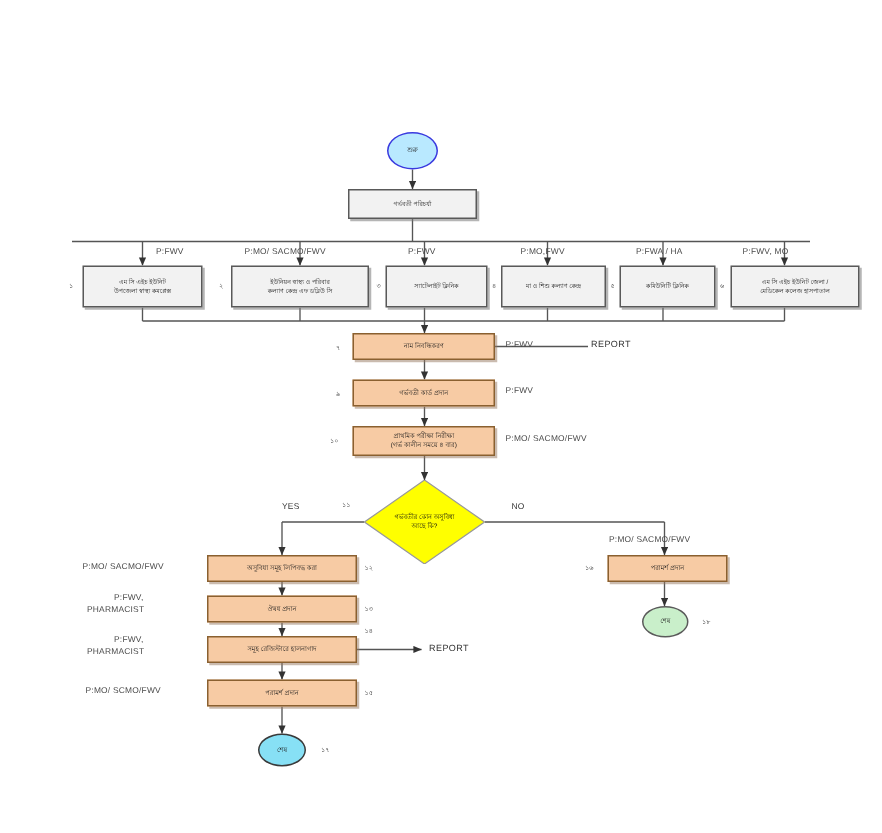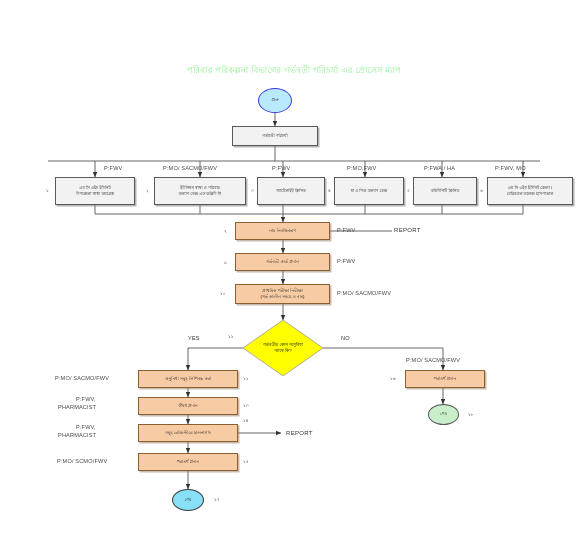--- a/index.html
+++ b/index.html
@@ -113,21 +113,20 @@
       <line x1="188" y1="415" x2="188" y2="424" marker-end="url(#ah)"></line>
       <line x1="188" y1="442" x2="188" y2="453" marker-end="url(#ah)"></line>
       <line x1="188" y1="471" x2="188" y2="489" marker-end="url(#ah)"></line>
 
       <line x1="238" y1="433" x2="281" y2="433" marker-end="url(#ah)"></line>
 
       <line x1="443" y1="388" x2="443" y2="404" marker-end="url(#ah)"></line>
     </g>
   </svg>
 
-  <div class="title">পরিবার পরিকল্পনা বিভাগের গর্ভবতী পরিচর্যা এর প্রোসেস ম্যাপ</div>
 
   <div class="node oval oval-start" style="left:258px;top:88px;width:34px;height:25px;">
     <span>শুরু</span>
   </div>
 
   <div class="node box-grey" style="left:232px;top:126px;width:86px;height:20px;">
     <span>গর্ভবতী পরিচর্যা</span>
   </div>
 
   <div class="num" style="left:46px;top:188px;">১</div>

